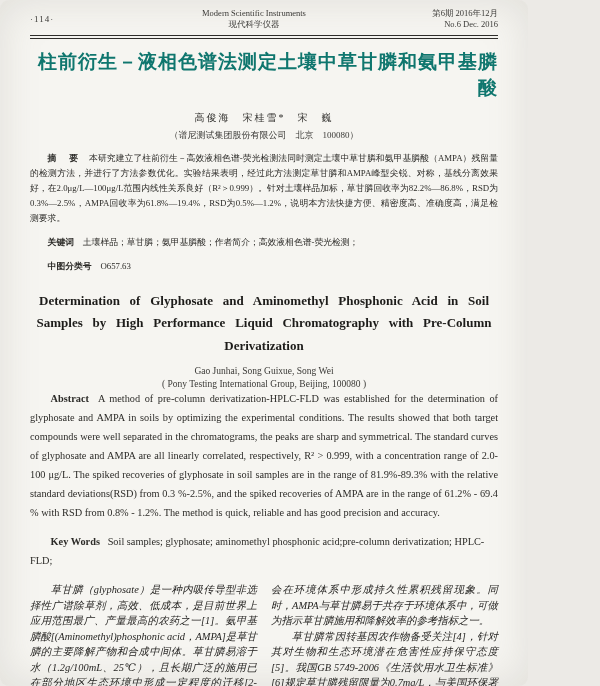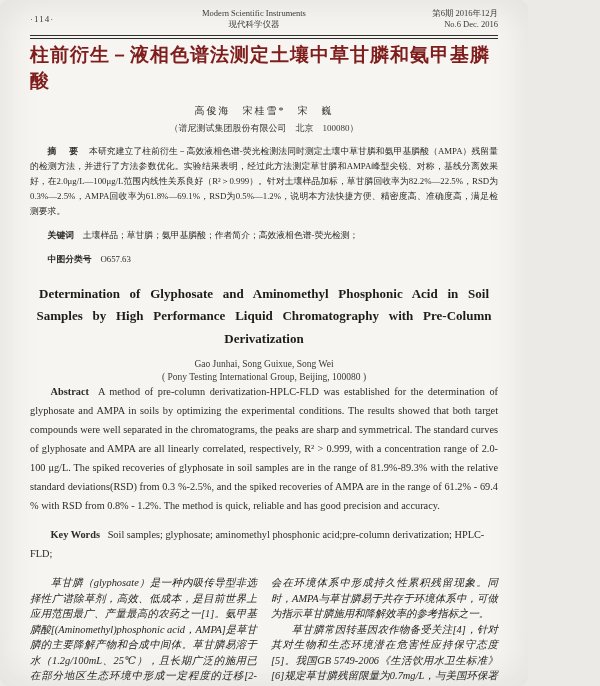--- a/index.html
+++ b/index.html
@@ -27,22 +27,22 @@
   }
   .rh-left{width:90px;font-size:9px;letter-spacing:1px;}
   .rh-center{text-align:center;flex:1;}
   .rh-right{width:110px;text-align:right;}
   .head-rule{
     border:0;border-top:1px solid #2f2e2b;border-bottom:1px solid #2f2e2b;
     height:2px;margin:4px 0 0 0;background:transparent;
   }
   
   .cn-title{
-    margin-top:3px;text-align:left;
-    font-size:19px;font-weight:bold;letter-spacing:1px;color:#7f1d1d;
+    margin-top:10px;text-align:right;
+    font-size:19px;font-weight:bold;letter-spacing:1px;color:#0f766e;
   }
   .cn-authors{margin-top:10px;text-align:center;font-size:10px;letter-spacing:2px;color:#32312e;}
   .cn-affil{margin-top:4px;text-align:center;font-size:9px;color:#3a3936;}
   
   .cn-abs{
     margin-top:9px;font-size:8.8px;line-height:15px;
     text-align:justify;color:#2c2b28;
   }
   .cn-abs .lbl{font-weight:bold;letter-spacing:2px;}
   .meta-line{font-size:8.8px;line-height:15px;margin-top:1px;color:#2c2b28;}
@@ -98,21 +98,21 @@
       <div>第6期 2016年12月</div>
       <div>No.6 Dec. 2016</div>
     </div>
   </div>
   <hr class="head-rule">
 
   <div class="cn-title">柱前衍生－液相色谱法测定土壤中草甘膦和氨甲基膦酸</div>
   <div class="cn-authors">高俊海　宋桂雪*　宋　巍</div>
   <div class="cn-affil">（谱尼测试集团股份有限公司　北京　100080）</div>
 
-  <p class="cn-abs indent"><span class="lbl">摘　要</span>　<span>本研究建立了柱前衍生－高效液相色谱-荧光检测法同时测定土壤中草甘膦和氨甲基膦酸（AMPA）残留量的检测方法，并进行了方法参数优化。实验结果表明，经过此方法测定草甘膦和AMPA峰型尖锐、对称，基线分离效果好，在2.0μg/L—100μg/L范围内线性关系良好（R²＞0.999）。针对土壤样品加标，草甘膦回收率为82.2%—22.5%，RSD为0.3%—2.5%，AMPA回收率为61.8%—69.1%，RSD为0.5%—1.2%，说明本方法快捷方便、精密度高、准确度高，满足检测要求。</span></p>
+  <p class="cn-abs indent"><span class="lbl">摘　要</span>　<span>本研究建立了柱前衍生－高效液相色谱-荧光检测法同时测定土壤中草甘膦和氨甲基膦酸（AMPA）残留量的检测方法，并进行了方法参数优化。实验结果表明，经过此方法测定草甘膦和AMPA峰型尖锐、对称，基线分离效果好，在2.0μg/L—100μg/L范围内线性关系良好（R²＞0.999）。针对土壤样品加标，草甘膦回收率为82.2%—86.8%，RSD为0.3%—2.5%，AMPA回收率为61.8%—19.4%，RSD为0.5%—1.2%，说明本方法快捷方便、精密度高、准确度高，满足检测要求。</span></p>
 
   <p class="meta-line indent"><span class="lbl">关键词</span>　<span>土壤样品；草甘膦；氨甲基膦酸；作者简介；高效液相色谱-荧光检测；</span></p>
 
   <p class="meta-line indent"><span class="lbl">中图分类号</span>　<span>O657.63</span></p>
 
   <div class="en-title">Determination of Glyphosate and Aminomethyl Phosphonic Acid in Soil Samples by High Performance Liquid Chromatography with Pre-Column Derivatization</div>
   <div class="en-authors">Gao Junhai, Song Guixue, Song Wei</div>
   <div class="en-affil">( Pony Testing International Group, Beijing, 100080 )</div>
 
   <p class="en-abs indent"><span class="lbl">Abstract</span>&nbsp;&nbsp;<span>A method of pre-column derivatization-HPLC-FLD was established for the determination of glyphosate and AMPA in soils by optimizing the experimental conditions. The results showed that both target compounds were well separated in the chromatograms, the peaks are sharp and symmetrical. The standard curves of glyphosate and AMPA are all linearly correlated, respectively, R² &gt; 0.999, with a concentration range of 2.0-100 μg/L. The spiked recoveries of glyphosate in soil samples are in the range of 81.9%-89.3% with the relative standard deviations(RSD) from 0.3 %-2.5%, and the spiked recoveries of AMPA are in the range of 61.2% - 69.4 % with RSD from 0.8% - 1.2%. The method is quick, reliable and has good precision and accuracy.</span></p>

